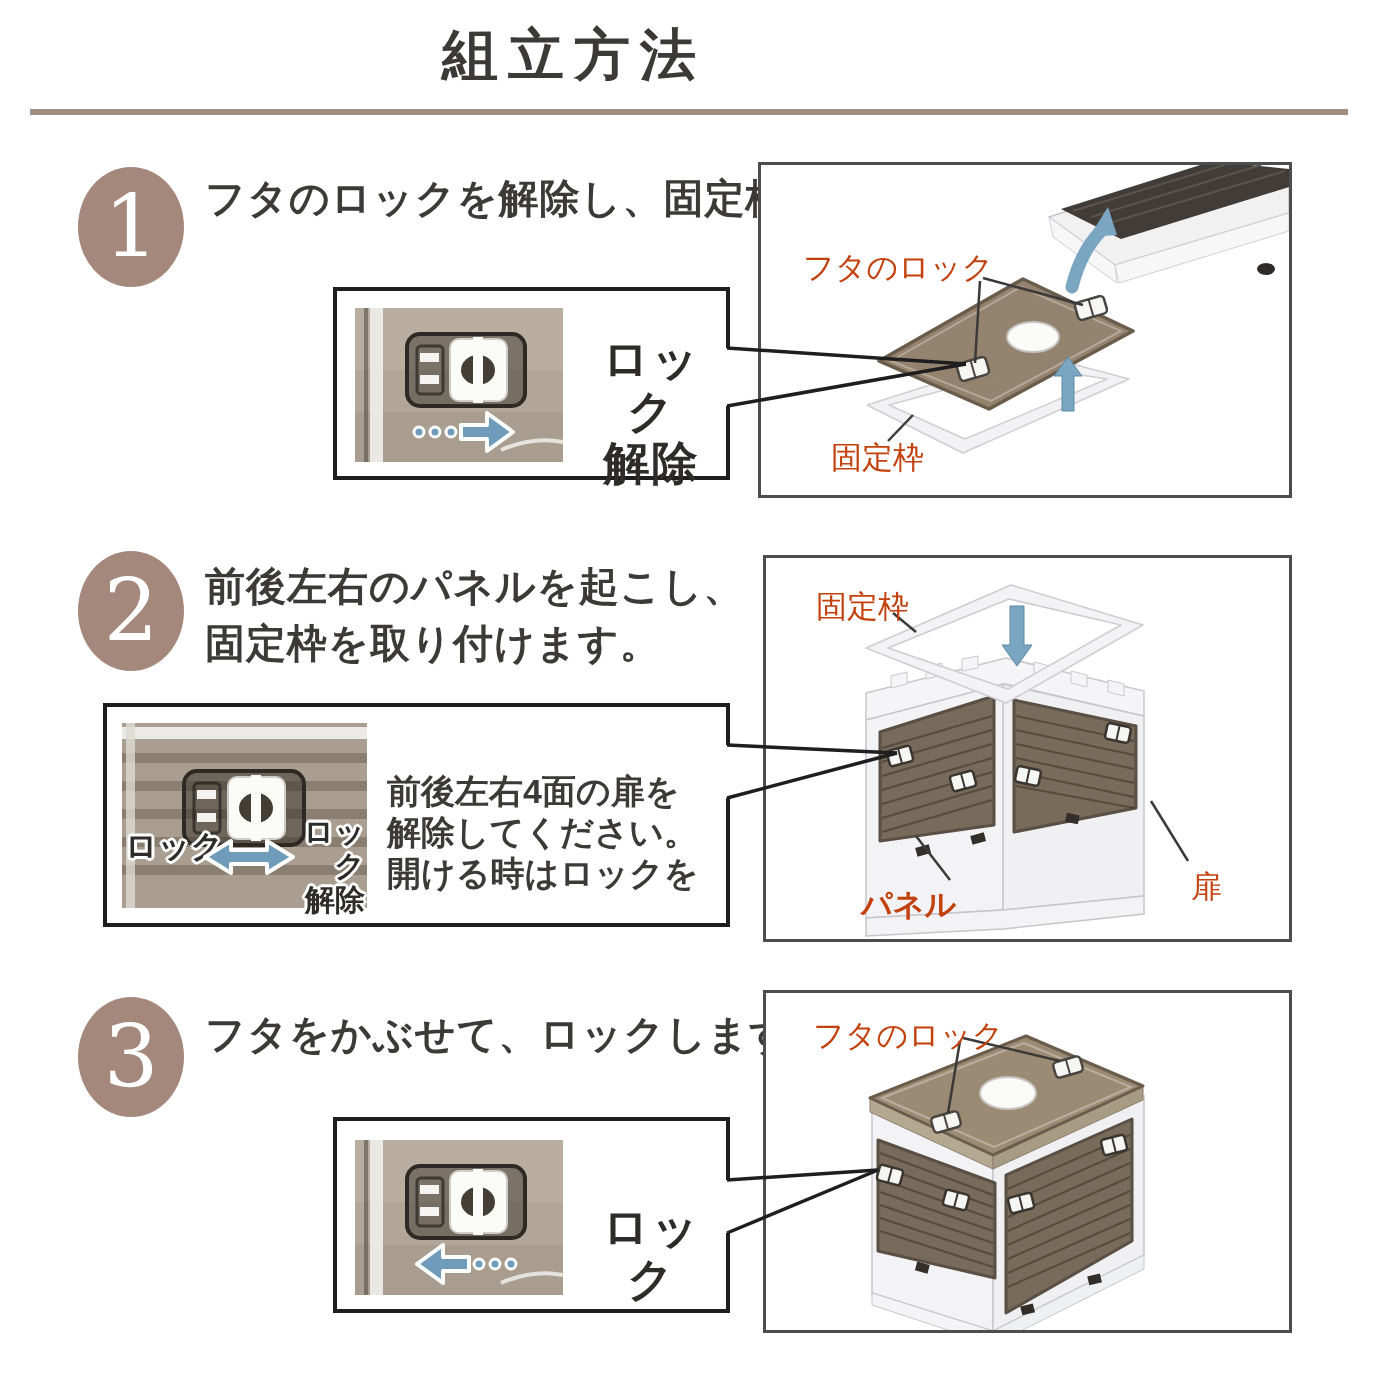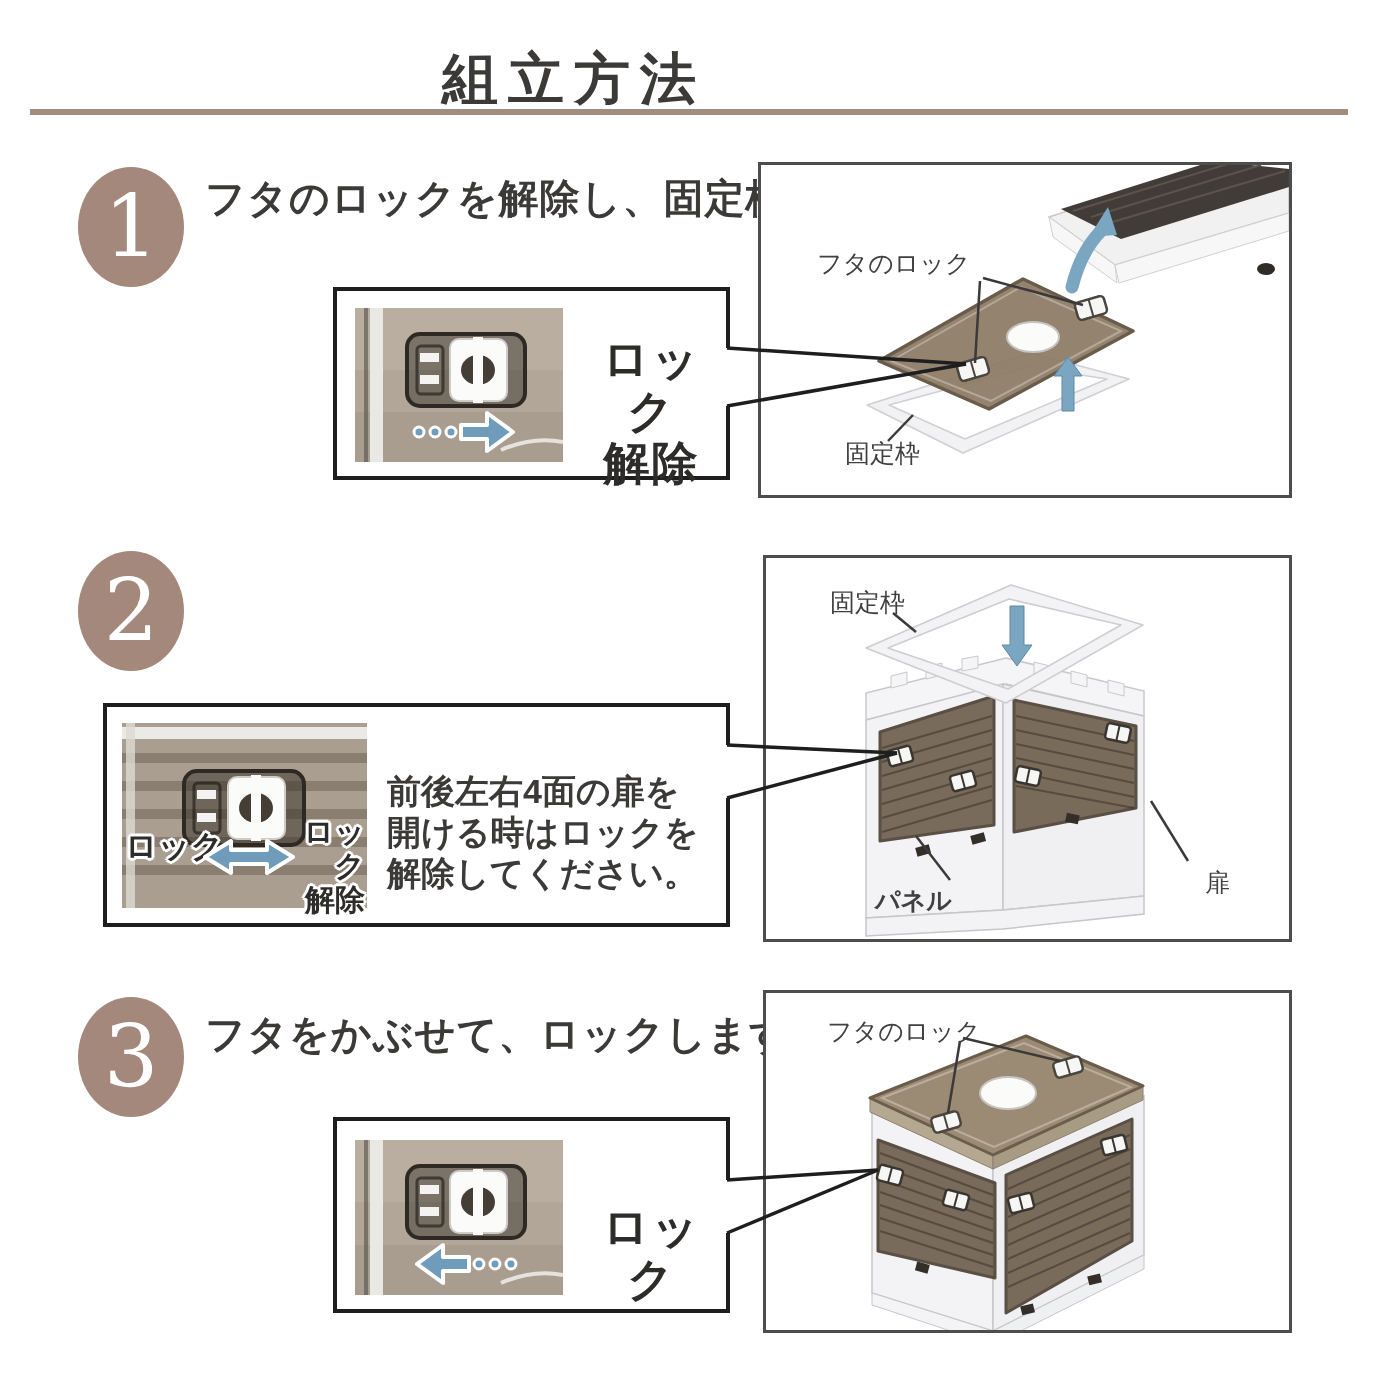--- a/index.html
+++ b/index.html
@@ -1,19 +1,19 @@
 <!DOCTYPE html>
 <html><head>
 <meta charset="utf-8">
 <style>
   html,body{margin:0;padding:0;background:#ffffff;}
   #canvas{position:relative;width:1378px;height:1378px;background:#fff;overflow:hidden;
           font-family:"Liberation Sans","DejaVu Sans",sans-serif;color:#3c3a39;}
   
-  #page-title{position:absolute;left:0;top:42px;width:1148px;text-align:center;
+  #page-title{position:absolute;left:0;top:18px;width:1148px;text-align:center;
               font-size:56px;font-weight:800;letter-spacing:10px;color:#3c3a39;margin:0;}
   #title-divider{position:absolute;left:30px;top:109px;width:1318px;height:6px;background:#a08d82;}
   
   .stepnum{position:absolute;width:106px;height:120px;border-radius:50%;background:#a3887b;
            color:#fff;font-family:"DejaVu Serif","Liberation Serif",serif;font-size:86px;
            text-align:center;line-height:118px;}
   
   .instr{position:absolute;left:205px;font-size:40px;font-weight:700;line-height:57px;
          color:#3c3a39;white-space:nowrap;letter-spacing:1px;}
   
@@ -21,21 +21,21 @@
   .photo{position:absolute;display:block;}
   .biglabel{position:absolute;font-size:46px;font-weight:800;line-height:52px;
             text-align:center;color:#2e2c2b;letter-spacing:2px;}
   .note{position:absolute;font-size:34px;font-weight:700;line-height:41px;color:#3c3a39;white-space:nowrap;margin-top:20px;}
   .outlined{font-weight:800;color:#2e2c2b;
             text-shadow:-2px -2px 0 #fff,2px -2px 0 #fff,-2px 2px 0 #fff,2px 2px 0 #fff,
                         0 -3px 0 #fff,0 3px 0 #fff,-3px 0 0 #fff,3px 0 0 #fff;}
   
   .panel{position:absolute;background:#fff;border:3px solid #4d4d4d;box-sizing:border-box;}
   .panel > svg{position:absolute;left:0;top:0;}
-  .dlabel{position:absolute;font-size:25px;font-weight:500;color:#404040;white-space:nowrap;margin-left:14px;}
+  .dlabel{position:absolute;font-size:31px;font-weight:500;color:#c2410c;white-space:nowrap;}
   #overlay{position:absolute;left:0;top:0;pointer-events:none;}
 </style>
 </head>
 <body>
 
 <div id="canvas">
 
   <h1 id="page-title">組立方法</h1>
   <div id="title-divider"></div>
 
@@ -114,20 +114,24 @@
       <line x1="219" y1="116" x2="214" y2="198" stroke="#3c3a39" stroke-width="2.5"></line>
       <line x1="222" y1="113" x2="322" y2="140" stroke="#3c3a39" stroke-width="2.5"></line>
 
       <line x1="127" y1="276" x2="152" y2="250" stroke="#3c3a39" stroke-width="2.5"></line>
     </svg>
     <span class="dlabel" style="left:42px;top:82px;">フタのロック</span>
     <span class="dlabel" style="left:70px;top:272px;">固定枠</span>
   </div>
 
   <div class="stepnum" style="left:78px;top:551px;">2</div>
+  <div class="instr" style="top:558px;">
+    <span style="display:block">前後左右のパネルを起こし、</span>
+    <span style="display:block">固定枠を取り付けます。</span>
+  </div>
 
   <div class="inset" style="left:103px;top:703px;width:627px;height:224px;">
     <svg class="photo" style="left:15px;top:16px;" width="245" height="185" viewBox="0 0 245 185">
       <rect width="245" height="185" fill="#a99e8f"></rect>
       <rect y="30" width="245" height="10" fill="rgba(62,53,44,0.3)"></rect>
       <rect y="58" width="245" height="10" fill="rgba(62,53,44,0.3)"></rect>
       <rect y="86" width="245" height="10" fill="rgba(62,53,44,0.3)"></rect>
       <rect y="114" width="245" height="10" fill="rgba(62,53,44,0.3)"></rect>
       <rect y="142" width="245" height="10" fill="rgba(62,53,44,0.3)"></rect>
       <rect y="4" width="245" height="12" fill="#eceae6"></rect>
@@ -147,22 +151,22 @@
     <svg style="position:absolute;left:94px;top:128px;" width="96" height="44" viewBox="0 0 96 44">
       <polygon points="4,22 30,6 30,15 66,15 66,6 92,22 66,38 66,29 30,29 30,38" fill="#6f9cba" stroke="#ffffff" stroke-width="4" stroke-linejoin="round"></polygon>
     </svg>
     <div class="outlined" style="position:absolute;left:178px;top:108px;width:80px;text-align:right;font-size:30px;line-height:34px;">
       <span style="display:block">ロック</span>
       <span style="display:block">解除</span>
     </div>
 
     <div class="note" style="left:280px;top:44px;">
       <span style="display:block">前後左右4面の扉を</span>
+      <span style="display:block">解除してください。</span>
       <span style="display:block">開ける時はロックを</span>
-      <span style="display:block">解除してください。</span>
     </div>
   </div>
 
   <div class="panel" style="left:763px;top:555px;width:529px;height:387px;">
     <svg width="523" height="381" viewBox="0 0 523 381">
       <g>
 
         <polygon points="112,132 240,103 366,131 240,162" fill="#9d8f7c" opacity="0.55"></polygon>
 
         <polygon points="100,135 240,100 378,133 378,158 240,126 100,162" fill="#f5f5f7" stroke="#c9c9cd" stroke-width="1.5"></polygon>

